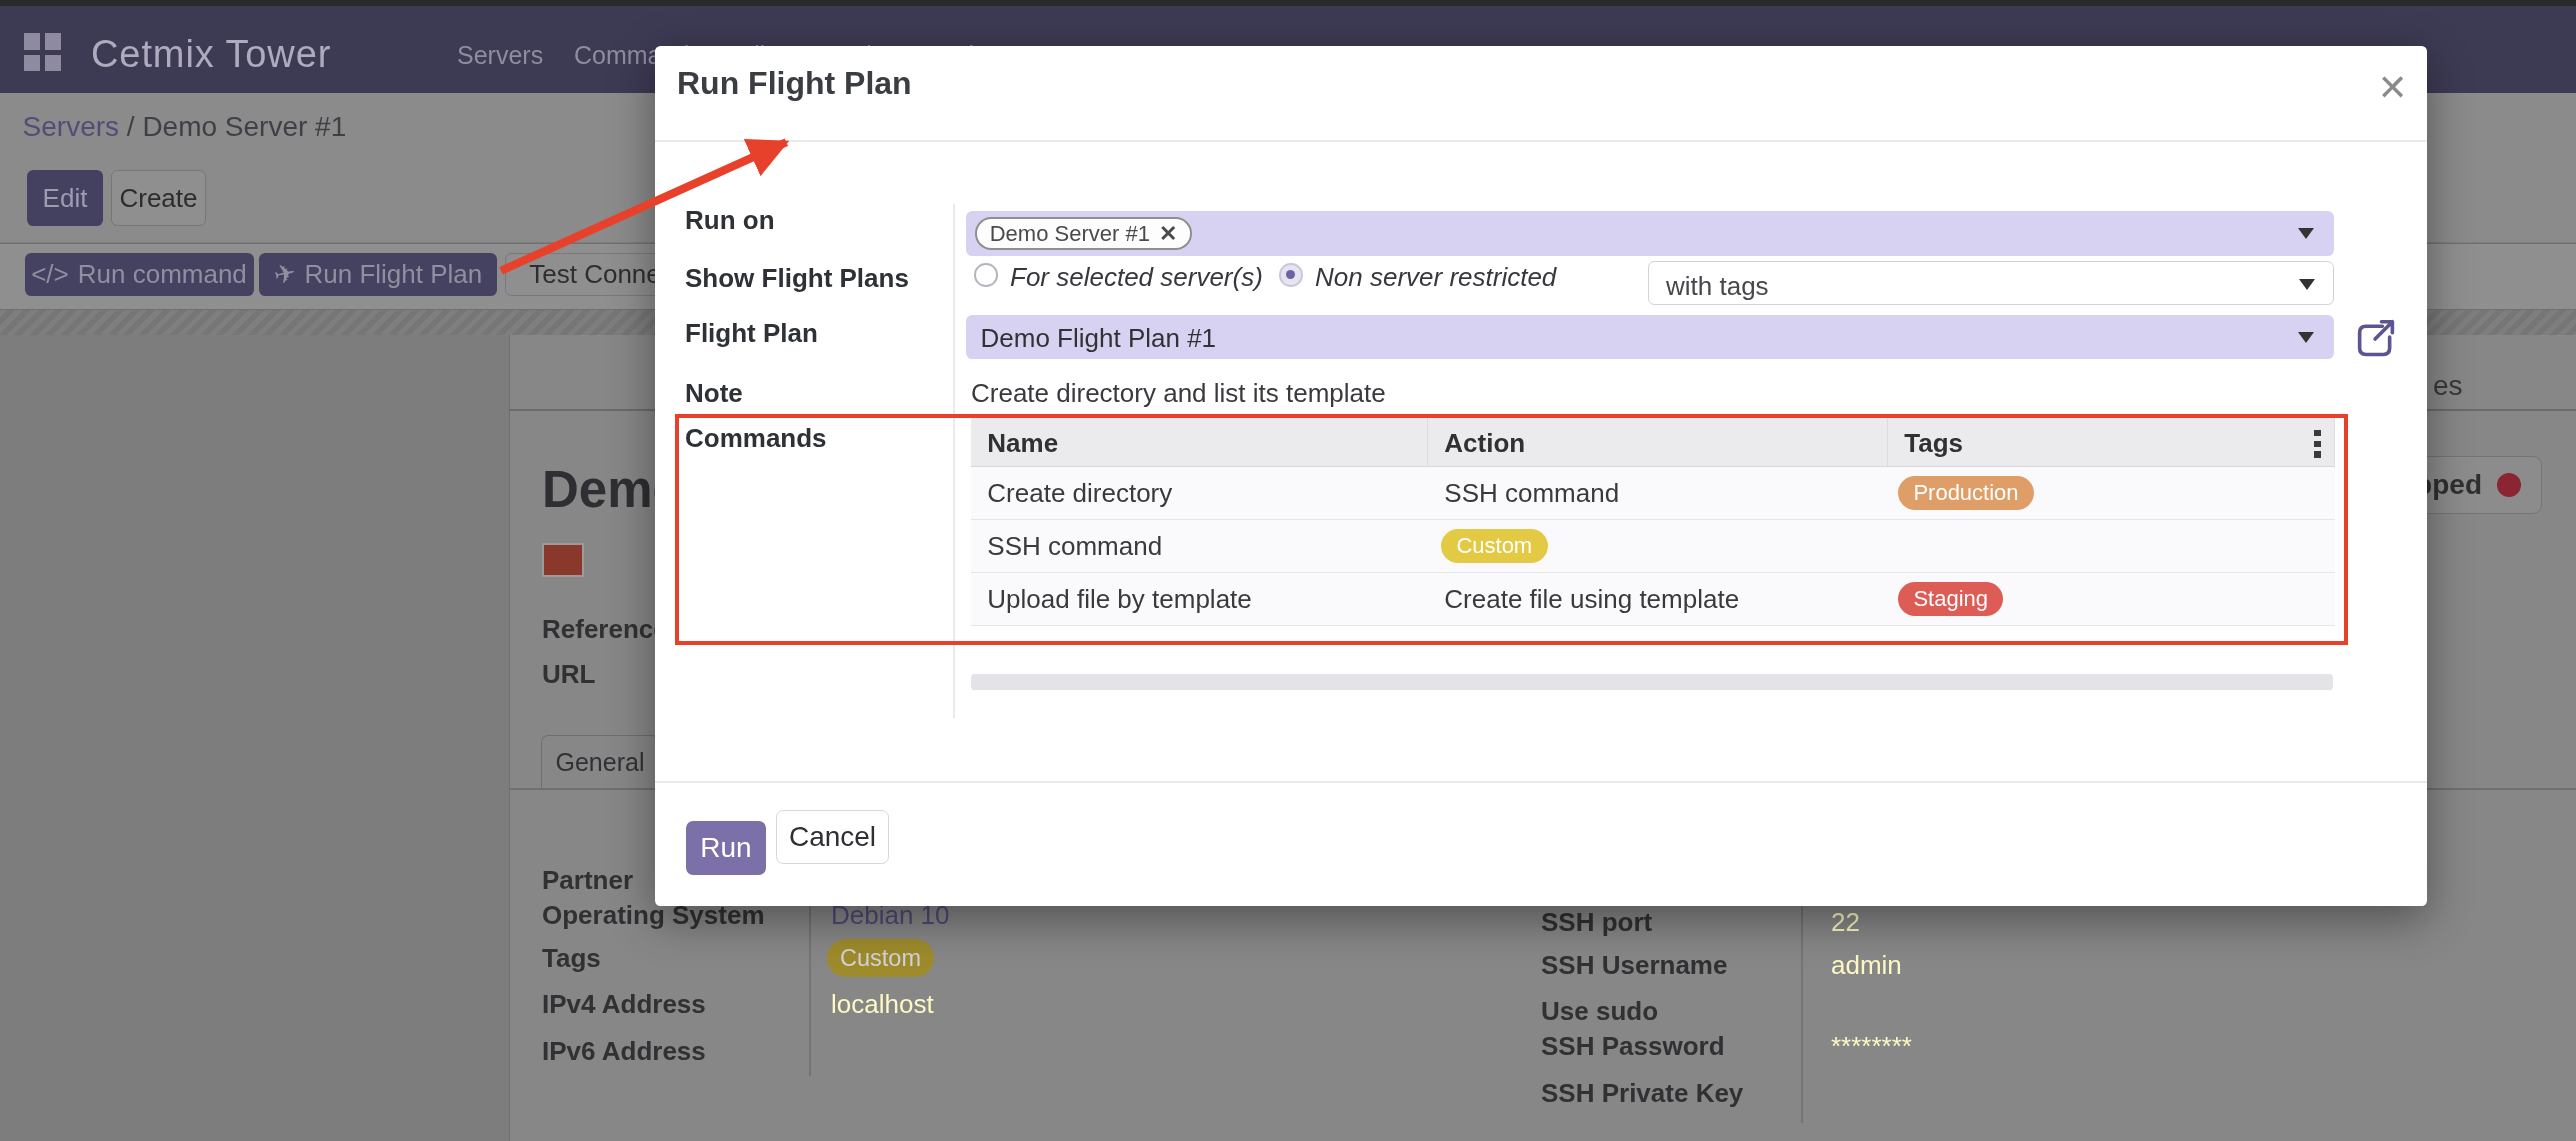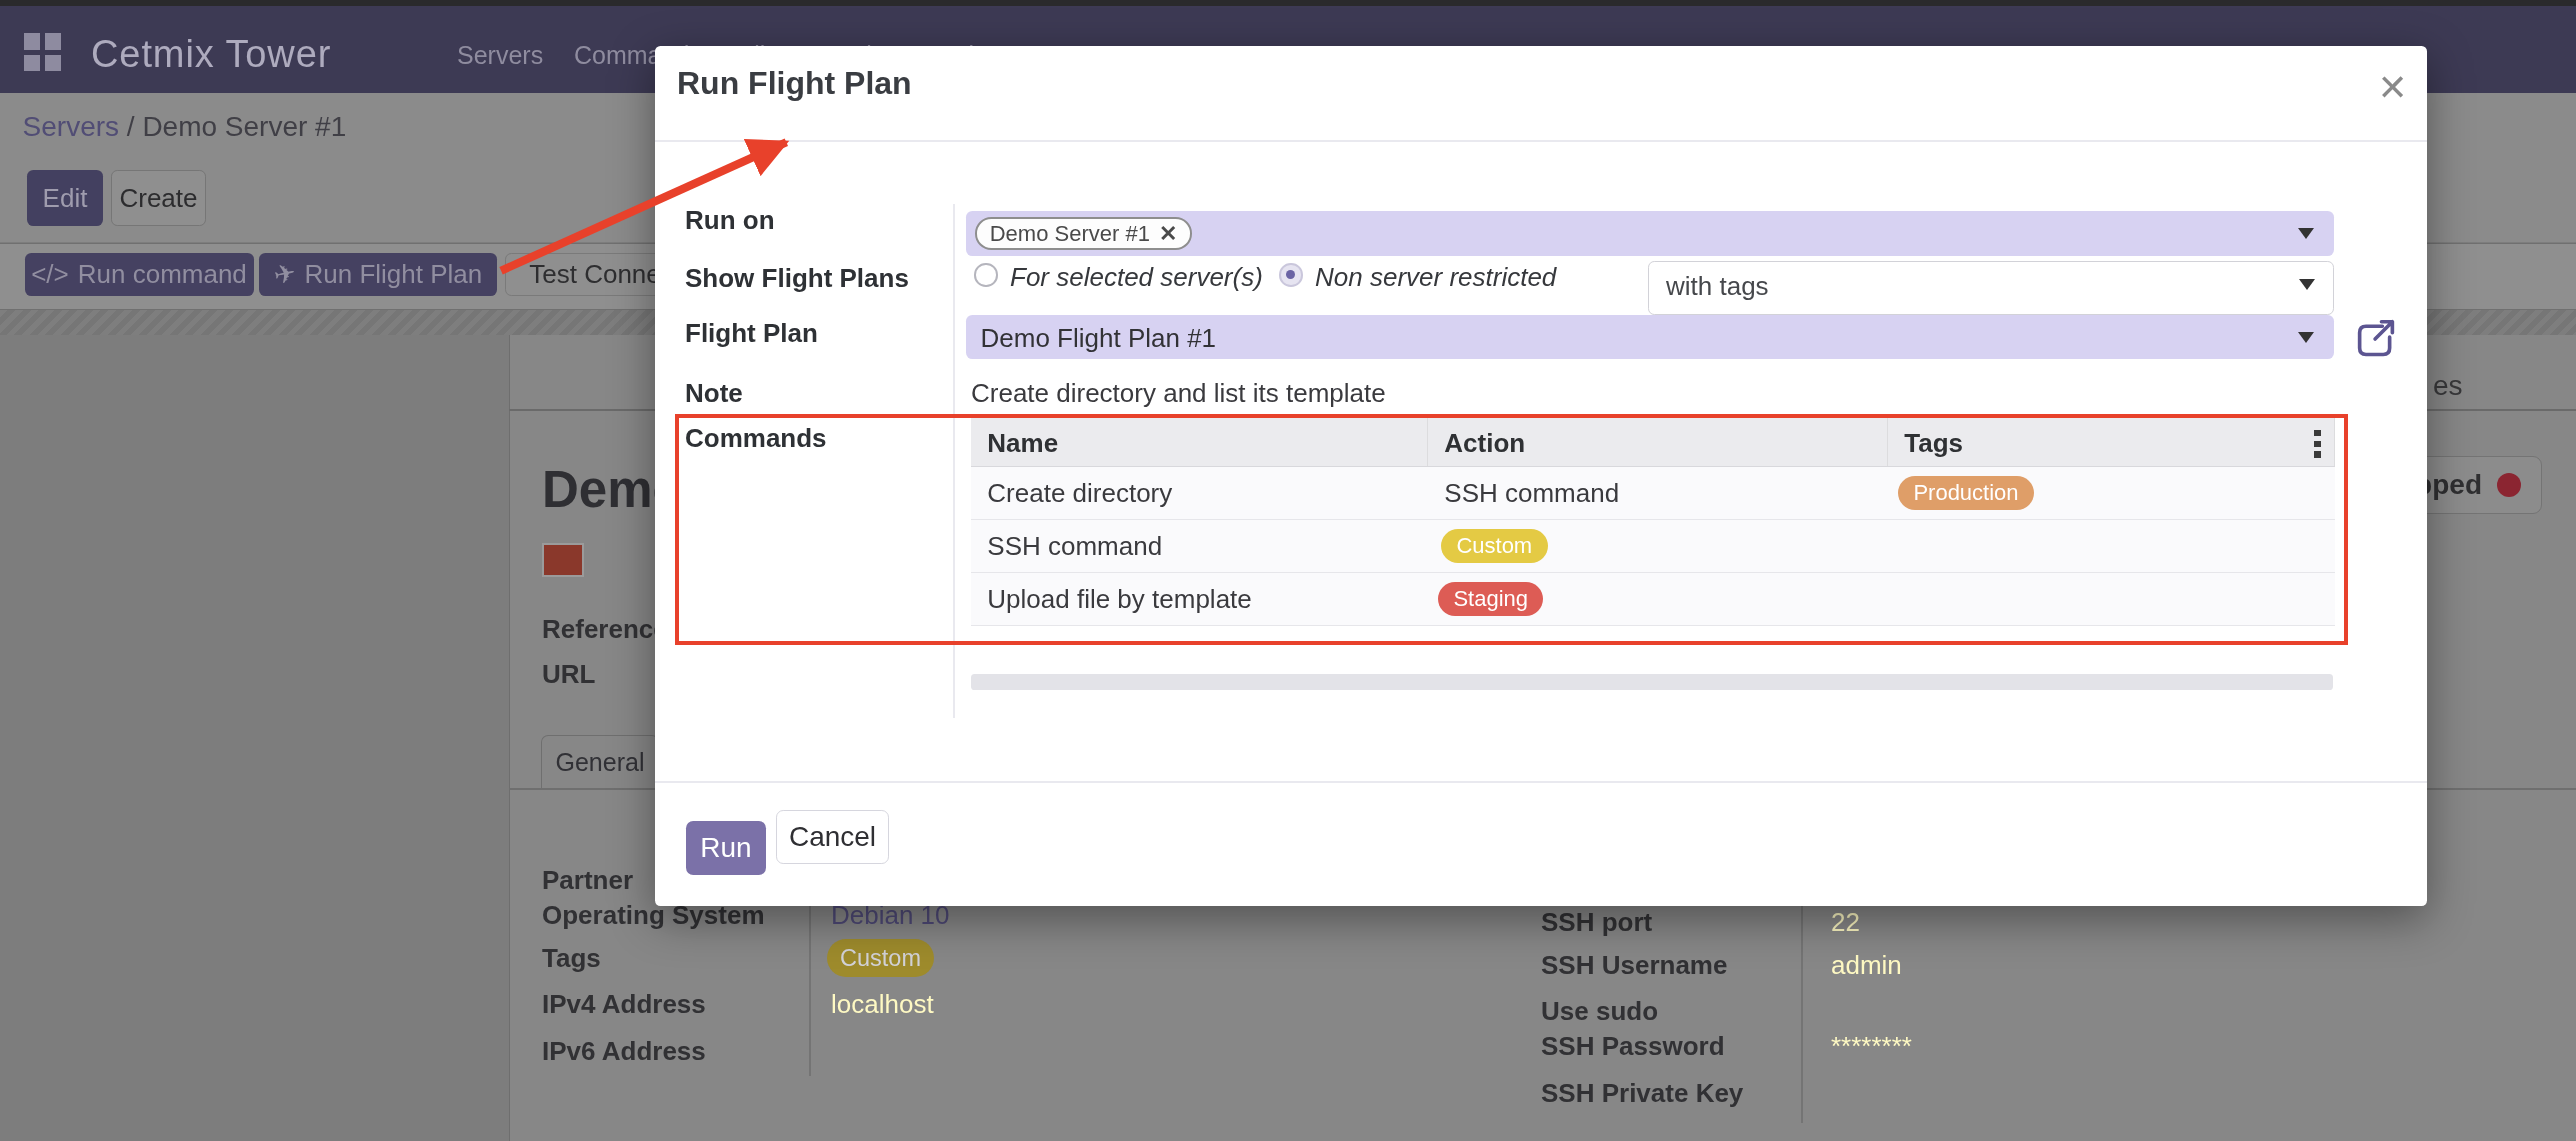--- a/index.html
+++ b/index.html
@@ -66,21 +66,21 @@
   .fld-lav     { background:#d7d2f2; border-radius:6.3px; }
   .run-on-fld  { left:311px; top:165px; width:1368px; height:45px; }
   .m2m-pill    { position:absolute; left:9px; top:6.3px; height:33px; background:#fdfdfd; border:2.7px solid #8e8e8e; border-radius:16.3px;
                  display:flex; align-items:center; gap:9px; padding:0 12.7px; font-size:22px; color:#4a4a4a; }
   .caret       { position:absolute; width:0; height:0; border-left:8.2px solid transparent; border-right:8.2px solid transparent; border-top:11px solid #333; }
 
   .radio       { position:absolute; width:23.5px; height:23.5px; border-radius:50%; background:#fff; border:2.7px solid #b5b5bd; }
   .radio.checked { border-color:#cac7dc; background:#e6e4f1; }
   .radio.checked::after { content:""; position:absolute; left:5.4px; top:5.4px; width:9px; height:9px; border-radius:50%; background:#6b64a4; }
   .radio-lbl   { font-size:26px; color:#36383c;font-style:italic; }
-  .tags-input  { left:993px; top:215px; width:686px; height:54px; background:#fff; border:1.8px solid #d2d2d8; border-radius:6.3px; }
+  .tags-input  { left:993px; top:215px; width:686px; height:44px; background:#fff; border:1.8px solid #d2d2d8; border-radius:6.3px; }
   .tags-input .t { position:absolute; left:17px; top:9px; font-size:26px; color:#46484c; }
 
   .fp-select   { left:311px; top:269px; width:1368px; height:44px; }
   .fp-select .t{ position:absolute; left:14.5px; top:8.2px; font-size:26px; color:#323236; }
   .ext-icon    { left:1700px; top:273px; }
 
   .note-val    { left:316px; top:332px; font-size:26px; color:#3a3a3e; }
 
   .cmd-table   { left:316px; top:372px; width:1364px; }
   .cmd-head    { display:flex; height:49px; background:#ebebee; border-bottom:1.8px solid #d8d8dc; position:relative; }
@@ -243,20 +243,21 @@
       </div>
     </div>
     <div class="cmd-row">
       <div class="c c-action nowrap">SSH command</div>
       <div class="c c-tags" style="padding-left:0">
         <span class="badge nowrap" style="background: rgb(228, 202, 68);">Custom</span>
       </div>
     </div>
     <div class="cmd-row">
       <div class="c c-name nowrap">Upload file by template</div>
+      <div class="c c-action nowrap">Create file using template</div>
       <div class="c c-tags" style="padding-left:0">
         <span class="badge nowrap" style="background: rgb(221, 92, 85);">Staging</span>
       </div>
     </div>
   </div>
 
   <div class="abs hscroll"></div>
   <div class="abs m-ftr-line"></div>
   <button class="abs run-btn">Run</button>
   <button class="abs cancel-btn">Cancel</button>

